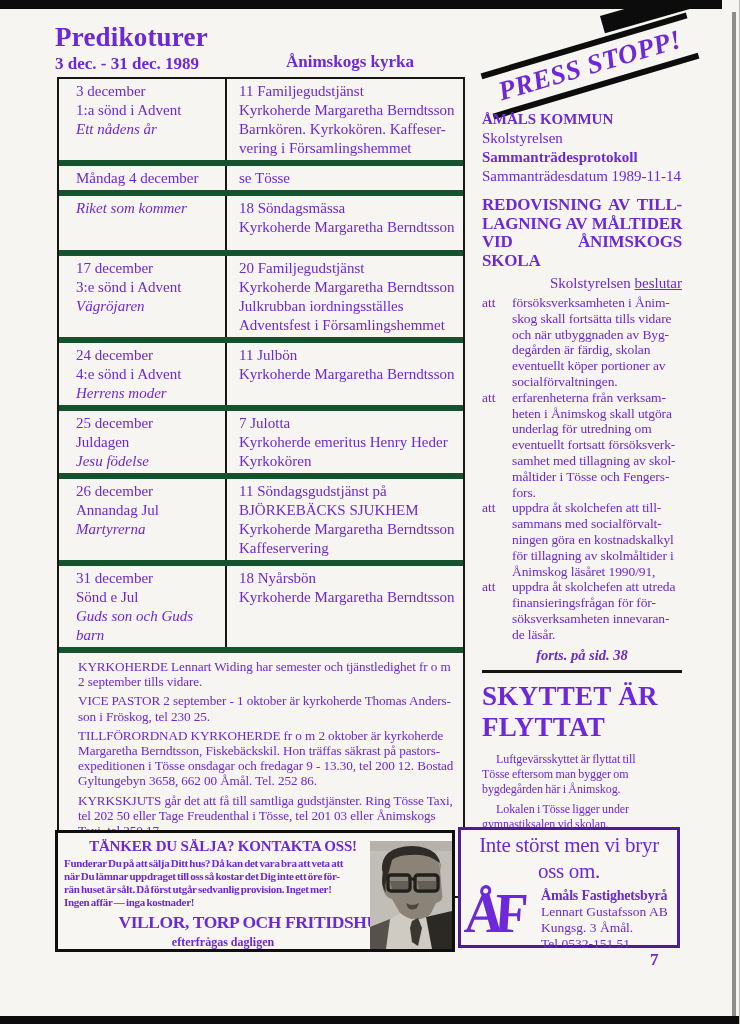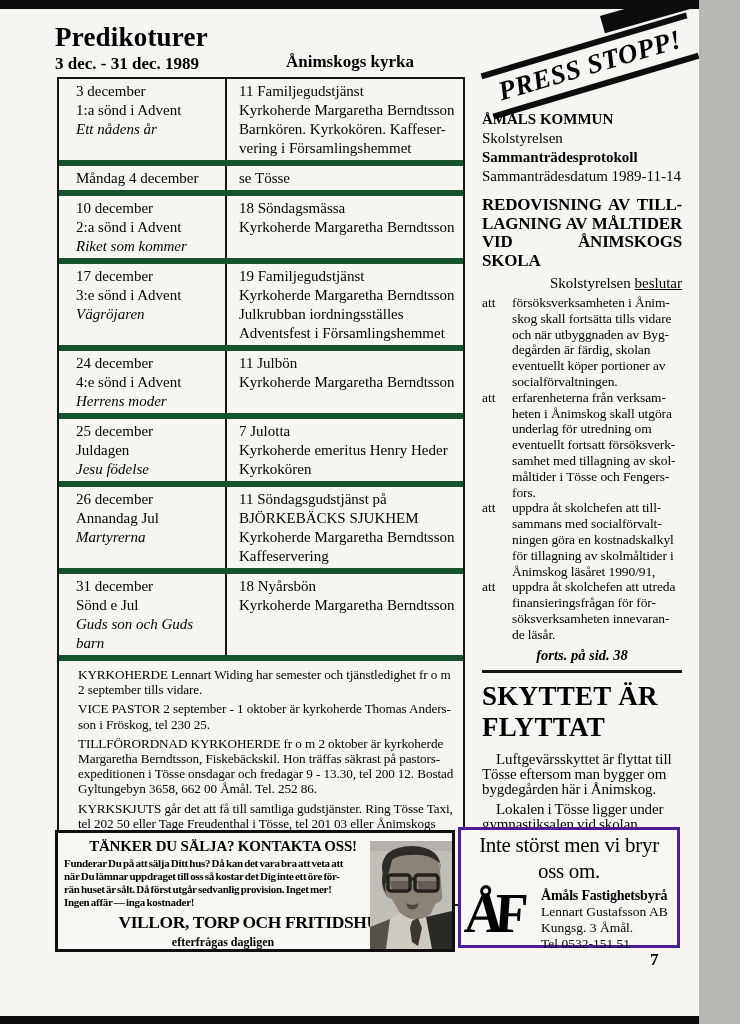--- a/index.html
+++ b/index.html
@@ -1,17 +1,17 @@
 <!DOCTYPE html>
 <html><head>
 <meta charset="utf-8">
 <style>
   html,body{margin:0;padding:0;background:#b9b7b3;}
   .page{position:relative;width:699px;height:1024px;background:#f7f5f1;overflow:hidden;
-        font-family:"Liberation Serif","DejaVu Serif",serif;color:#000000;}
+        font-family:"Liberation Serif","DejaVu Serif",serif;color:#6d28d9;padding-left:40px;}
   .pre{white-space:pre-line;}
   .b{font-weight:bold;}
   .u{text-decoration:underline;}
 
   
   .edge-top{position:absolute;left:0;top:0;width:722px;height:9px;background:#0c0c0c;}
   .edge-bottom{position:absolute;left:0;top:1016px;width:740px;height:8px;background:#0c0c0c;}
   .edge-right{position:absolute;left:732px;top:12px;width:4px;height:1004px;background:#8f8d89;}
   .edge-wedge{position:absolute;left:598px;top:-16px;width:230px;height:18px;background:#0c0c0c;
               transform:rotate(-16deg);}
@@ -45,21 +45,21 @@
   .prothead{margin:10px 0 0 0;font-size:17px;line-height:18.5px;font-weight:bold;letter-spacing:-0.2px;
             text-align:justify;text-align-last:justify;}
   .decision{margin-top:5px;font-size:15px;line-height:17px;text-align:right;}
   .attlist{margin-top:3px;}
   .attitem{display:flex;}
   .attlabel{width:30px;flex:0 0 30px;font-size:13.5px;line-height:15.8px;}
   .attbody{font-size:13.5px;line-height:15.8px;letter-spacing:-0.1px;width:170px;}
   .forts{margin-top:4px;text-align:center;font-style:italic;font-weight:bold;font-size:14.5px;}
   .rule{margin:6px 0 0 0;border:none;border-top:3px solid #161616;width:200px;}
   .skythead{margin:8px 0 0 0;font-size:27px;line-height:31px;font-weight:bold;letter-spacing:0.3px;}
-  .skypara{margin:4px 0 0 0;width:204px;font-size:15px;line-height:15.4px;letter-spacing:-0.1px;
+  .skypara{margin:4px 0 0 0;width:204px;font-size:12px;line-height:15.4px;letter-spacing:-0.1px;
            word-spacing:-0.5px;text-indent:14px;}
   .skypara:first-of-type{margin-top:9px;}
 
   
   .ad1{position:absolute;left:55px;top:830px;width:400px;height:122px;border:3px solid #0f0f0f;
        box-sizing:border-box;background:#f8f6f2;}
   .ad1title{margin-top:5px;width:330px;text-align:center;font-weight:bold;font-size:15px;letter-spacing:-0.2px;}
   .ad1body{margin:2px 0 0 6px;width:316px;font-weight:bold;font-size:11px;line-height:13px;
            letter-spacing:-0.3px;word-spacing:-1px;}
   .ad1sub{margin-top:3px;width:330px;text-align:right;font-weight:bold;font-size:17.5px;letter-spacing:-0.4px;}
@@ -110,34 +110,32 @@
 vering i Församlingshemmet</div>
     </div>
     <div class="trow r2">
       <div class="tleft">
           <div class="pre">Måndag 4 december</div>
         </div>
       <div class="tright pre">se Tösse</div>
     </div>
     <div class="trow r3">
       <div class="tleft">
-          <div class="pre">10 december
-2:a sönd i Advent</div>
           <div class="theme">Riket som kommer</div>
         </div>
       <div class="tright pre">18 Söndagsmässa
 Kyrkoherde Margaretha Berndtsson</div>
     </div>
     <div class="trow r4">
       <div class="tleft">
           <div class="pre">17 december
 3:e sönd i Advent</div>
           <div class="theme">Vägröjaren</div>
         </div>
-      <div class="tright pre">19 Familjegudstjänst
+      <div class="tright pre">20 Familjegudstjänst
 Kyrkoherde Margaretha Berndtsson
 Julkrubban iordningsställes
 Adventsfest i Församlingshemmet</div>
     </div>
     <div class="trow r5">
       <div class="tleft">
           <div class="pre">24 december
 4:e sönd i Advent</div>
           <div class="theme">Herrens moder</div>
         </div>

